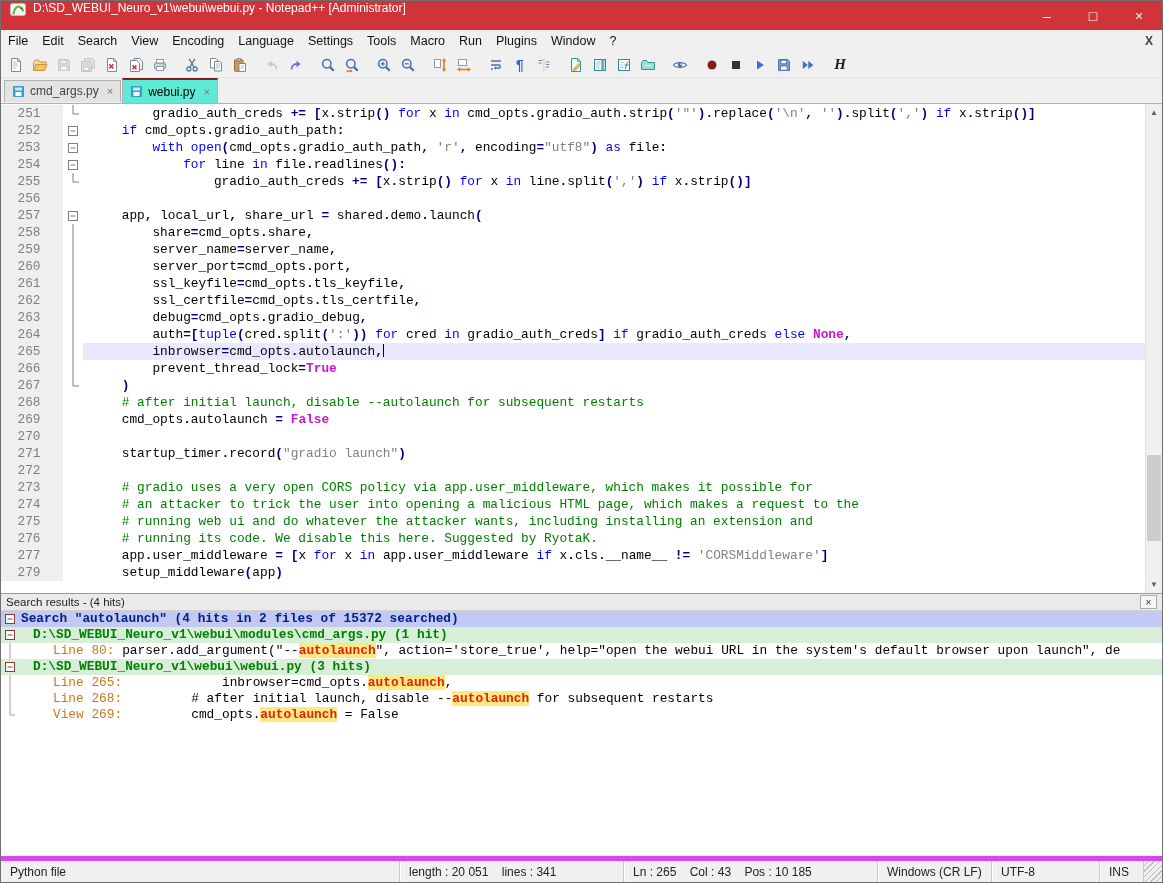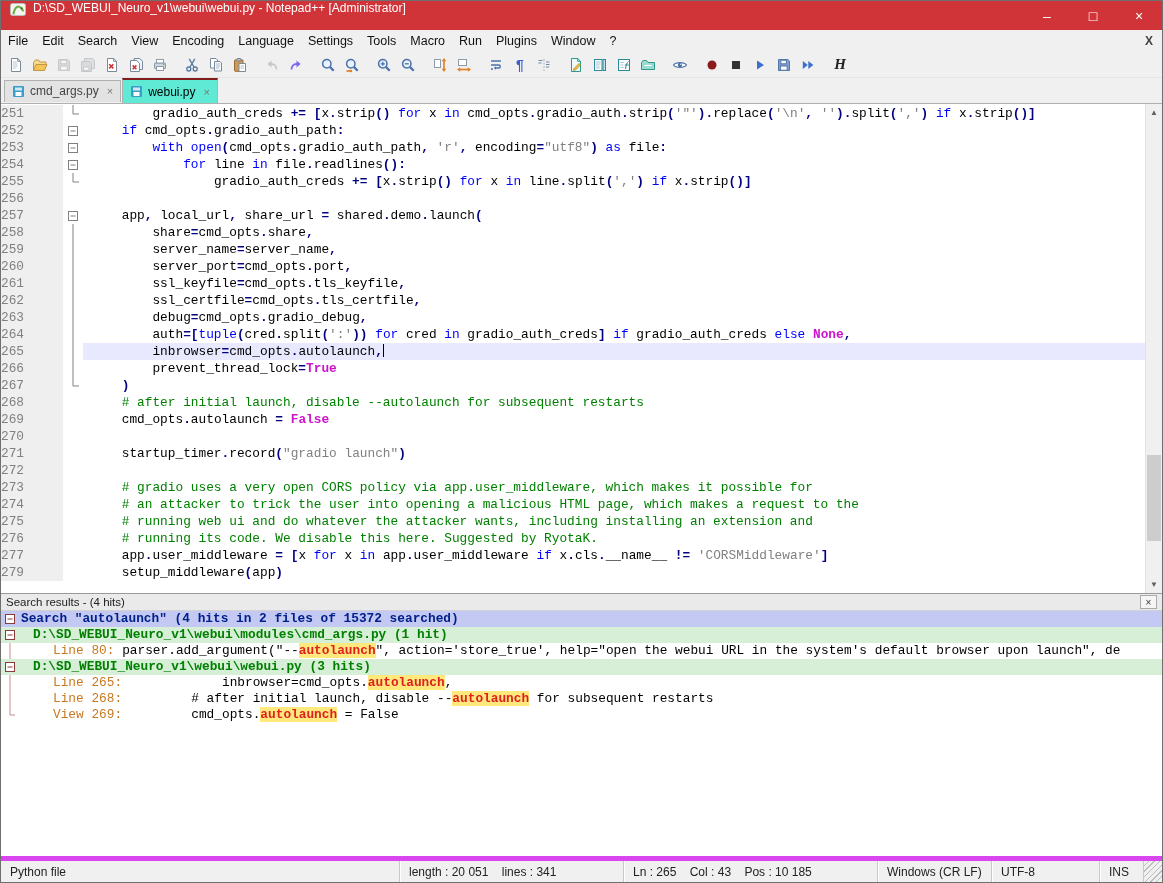--- a/index.html
+++ b/index.html
@@ -23,21 +23,21 @@
 .tglyph{font-size:14px;font-weight:bold;line-height:1}
 
 .tabbar{height:25px;background:#f0f0f0;display:flex;align-items:center;padding-left:3px;flex:0 0 auto}
 .tab{display:flex;align-items:center;gap:5px;padding:0 7px;height:22px;background:#e3e3e3;border:1px solid #b0b0b0;border-bottom:none;font-size:12px;color:#444;margin-right:1px;white-space:nowrap}
 .tab.active{height:25px;background:#5eead4;color:#000;border-top:2px solid #7f1d1d}
 .tabclose{font-size:11px;color:#777;margin-left:3px}
 
 .editor{flex:1 1 auto;background:#fff;position:relative;overflow:hidden;border-top:1px solid #b0b0b0}
 .lines{padding-top:1px}
 .eline{display:flex;height:17px;line-height:17px;font-family:"Liberation Mono","DejaVu Sans Mono",monospace;font-size:12.8px;white-space:pre}
-.ln{flex:0 0 62px;text-align:left;padding-right:6px;color:#808080;background:#efefef}
+.ln{flex:0 0 62px;text-align:center;padding-right:6px;color:#808080;background:#efefef}
 .fold{flex:0 0 20px;background:#fff}
 .codetext{flex:1 1 auto;padding-left:8px;color:#000}
 .eline.cur .codetext{background:#e8e8ff}
 .td{color:#000}
 .tk{color:#0000ff;font-weight:normal}
 .to{color:#000080;font-weight:bold}
 .ts{color:#808080}
 .tc{color:#008000}
 .tw{color:#cc14cc;font-weight:bold}
 .tm{color:#de2020;font-weight:bold;background:#ffe87c}

